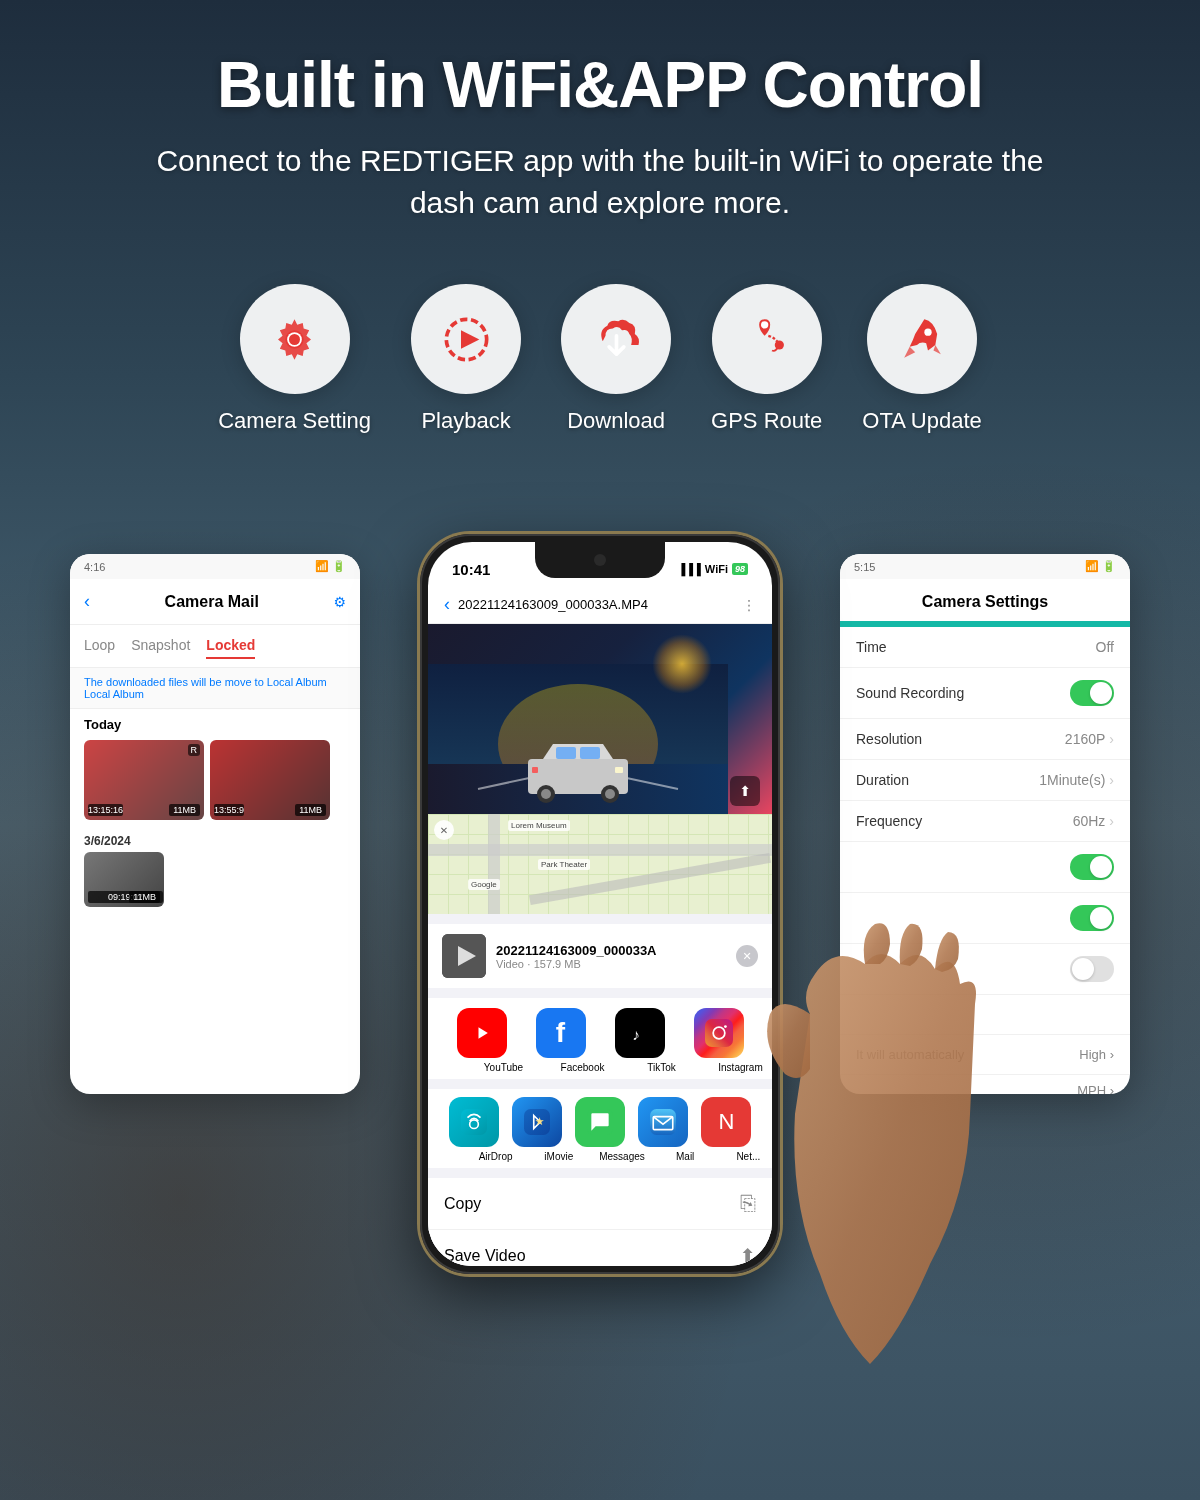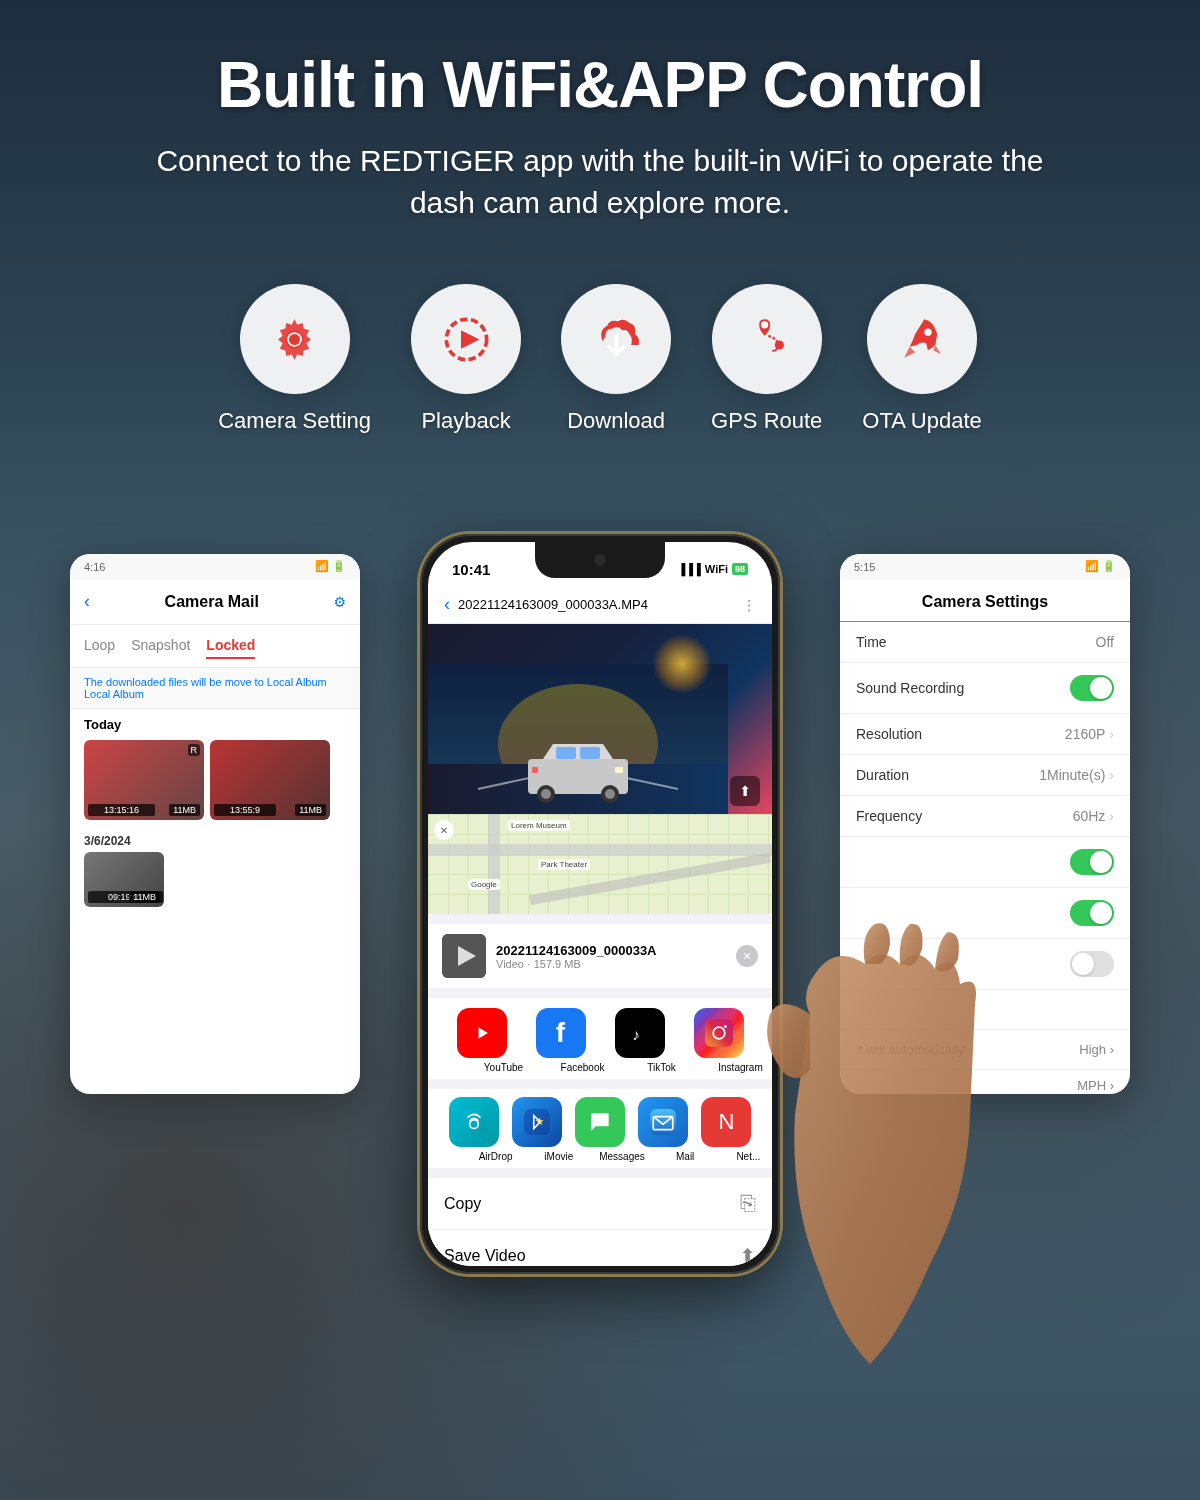--- a/index.html
+++ b/index.html
@@ -229,21 +229,21 @@
       border-radius: 3px;
     }
 
     .thumb-duration {
       position: absolute;
       bottom: 4px;
       left: 4px;
       background: rgba(0,0,0,0.7);
       color: #fff;
       font-size: 9px;
-      padding: 1px 16px;
+      padding: 1px 0;
       border-radius: 2px;
     }
 
     .thumb-size {
       position: absolute;
       bottom: 4px;
       right: 4px;
       background: rgba(0,0,0,0.7);
       color: #fff;
       font-size: 9px;
@@ -263,21 +263,21 @@
       height: 55px;
       margin: 0 14px 8px;
       background: linear-gradient(135deg, #777 0%, #444 100%);
       border-radius: 6px;
       position: relative;
     }
 
     
     .rpanel-header {
       padding: 14px 16px 10px;
-      border-bottom: 1px solid #14b8a6;
+      border-bottom: 6px solid #14b8a6;
     }
 
     .rpanel-title {
       font-size: 16px;
       font-weight: 600;
       color: #000;
       text-align: center;
     }
 
     .rpanel-row {
@@ -406,20 +406,21 @@
       font-size: 11px;
     }
 
     .battery-badge {
       background: #34c759;
       color: #fff;
       font-size: 9px;
       padding: 1px 3px;
       border-radius: 2px;
       font-weight: 700;
+      font-style: italic;
     }
 
     .phone-nav-bar {
       display: flex;
       align-items: center;
       padding: 8px 16px;
       border-bottom: 1px solid #eee;
       gap: 8px;
     }
 

